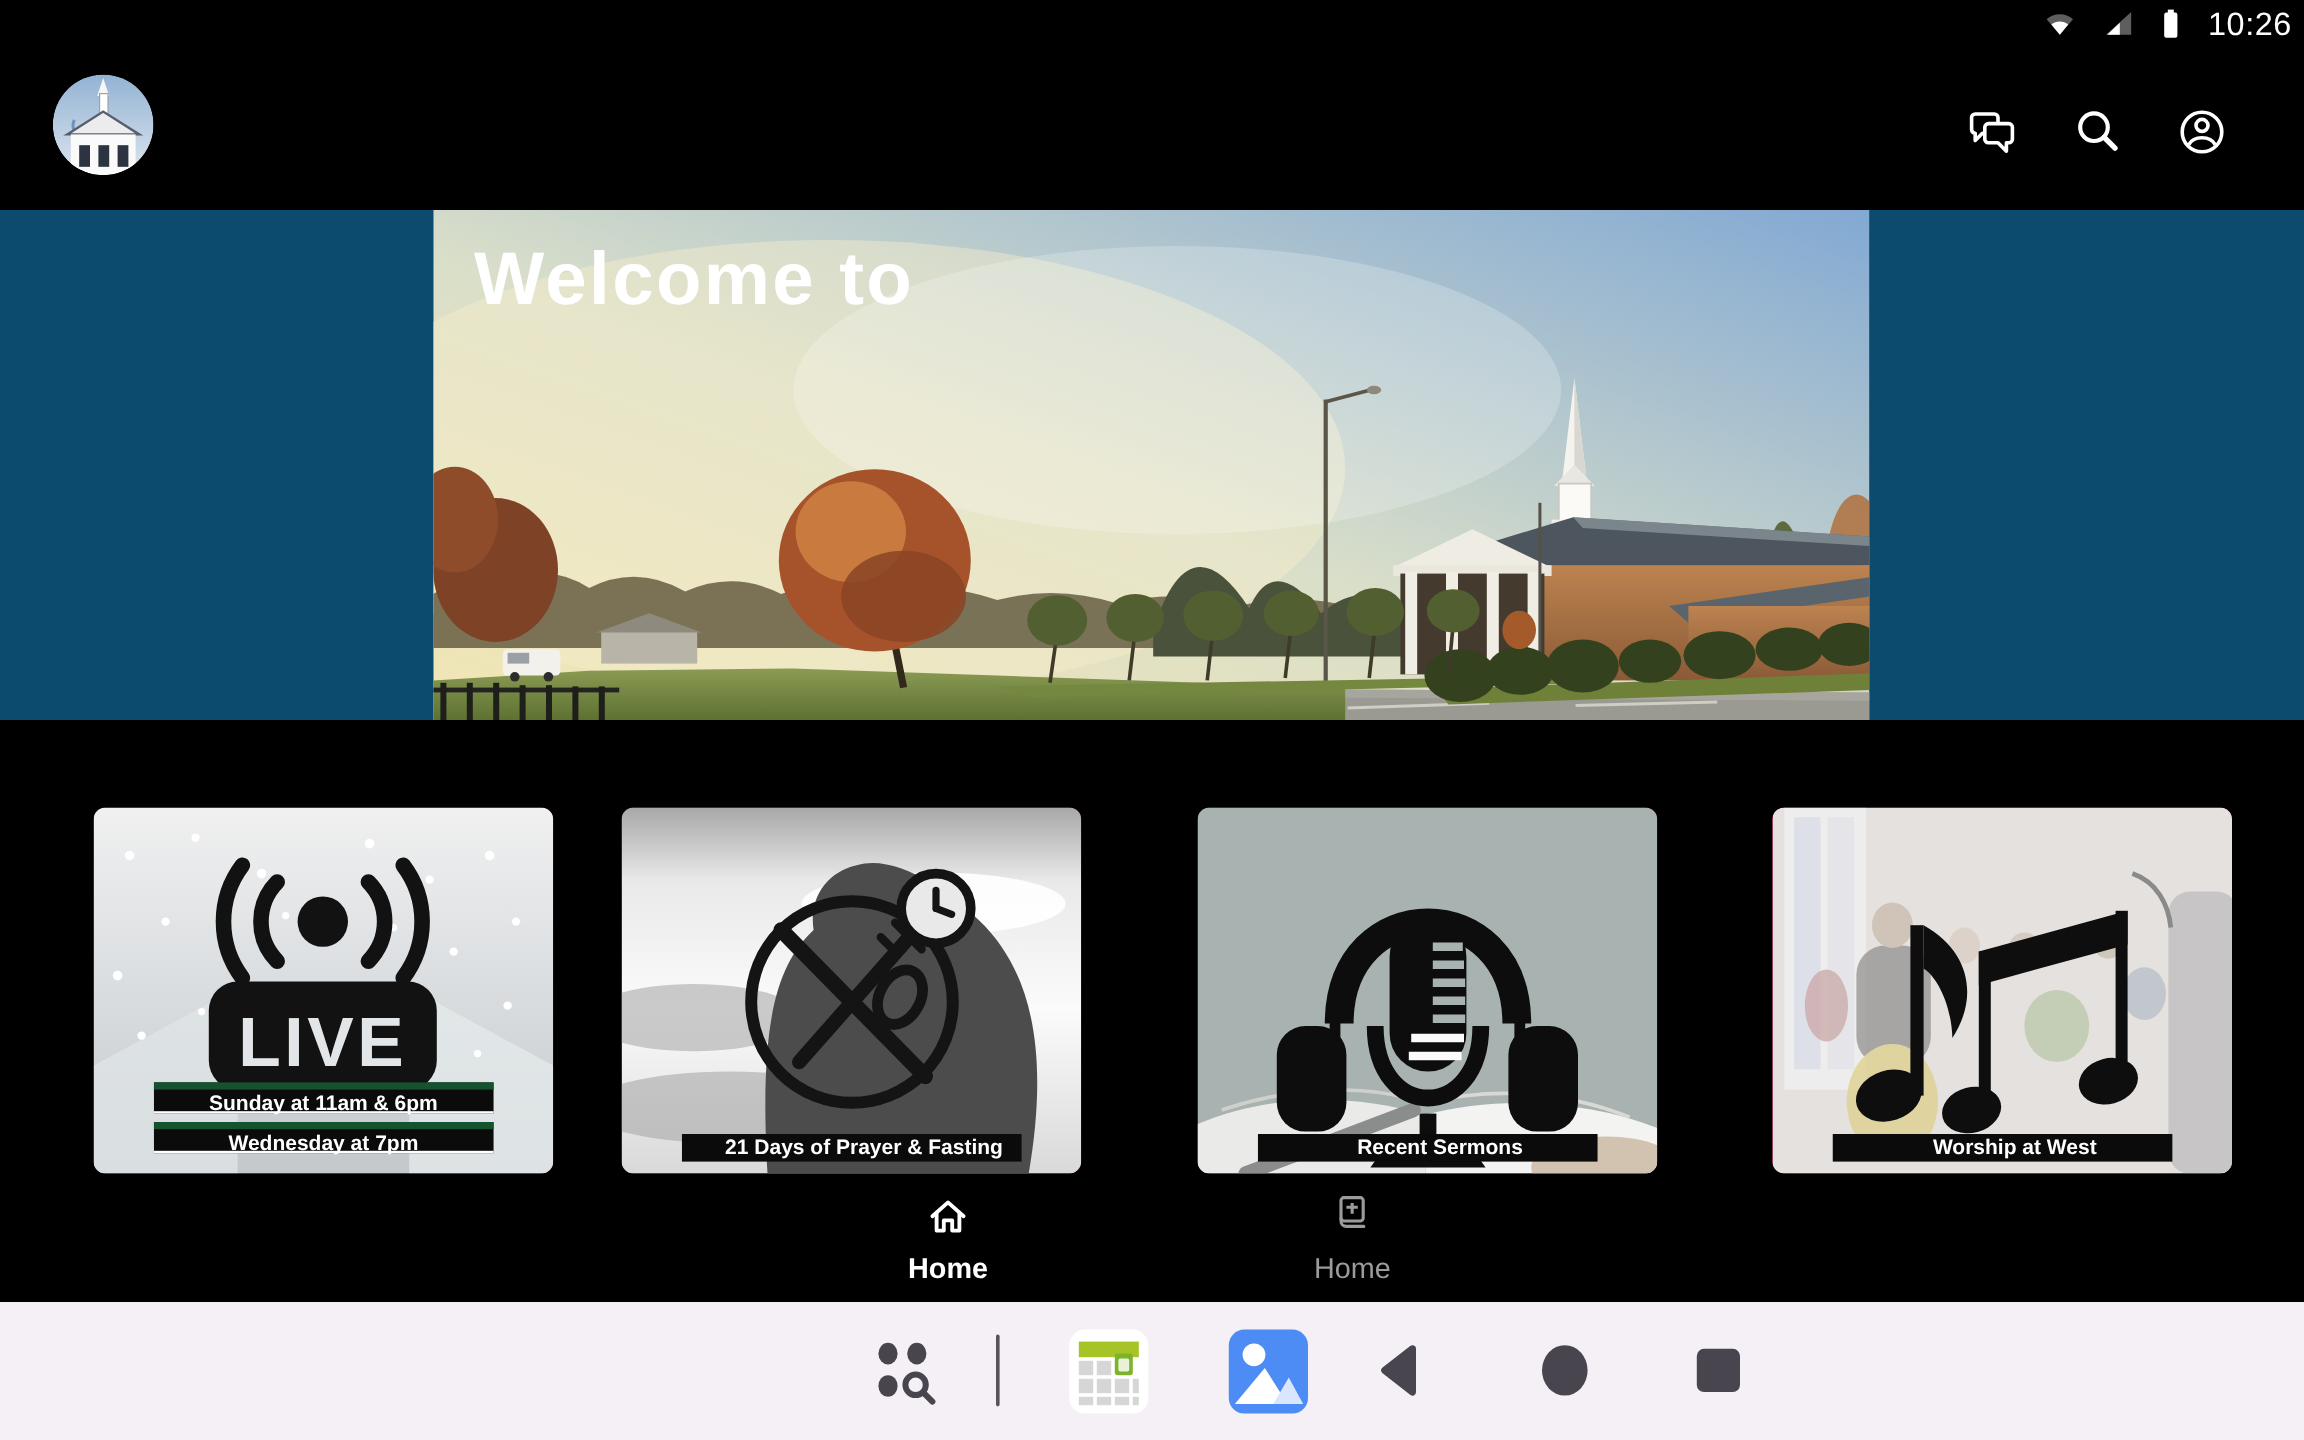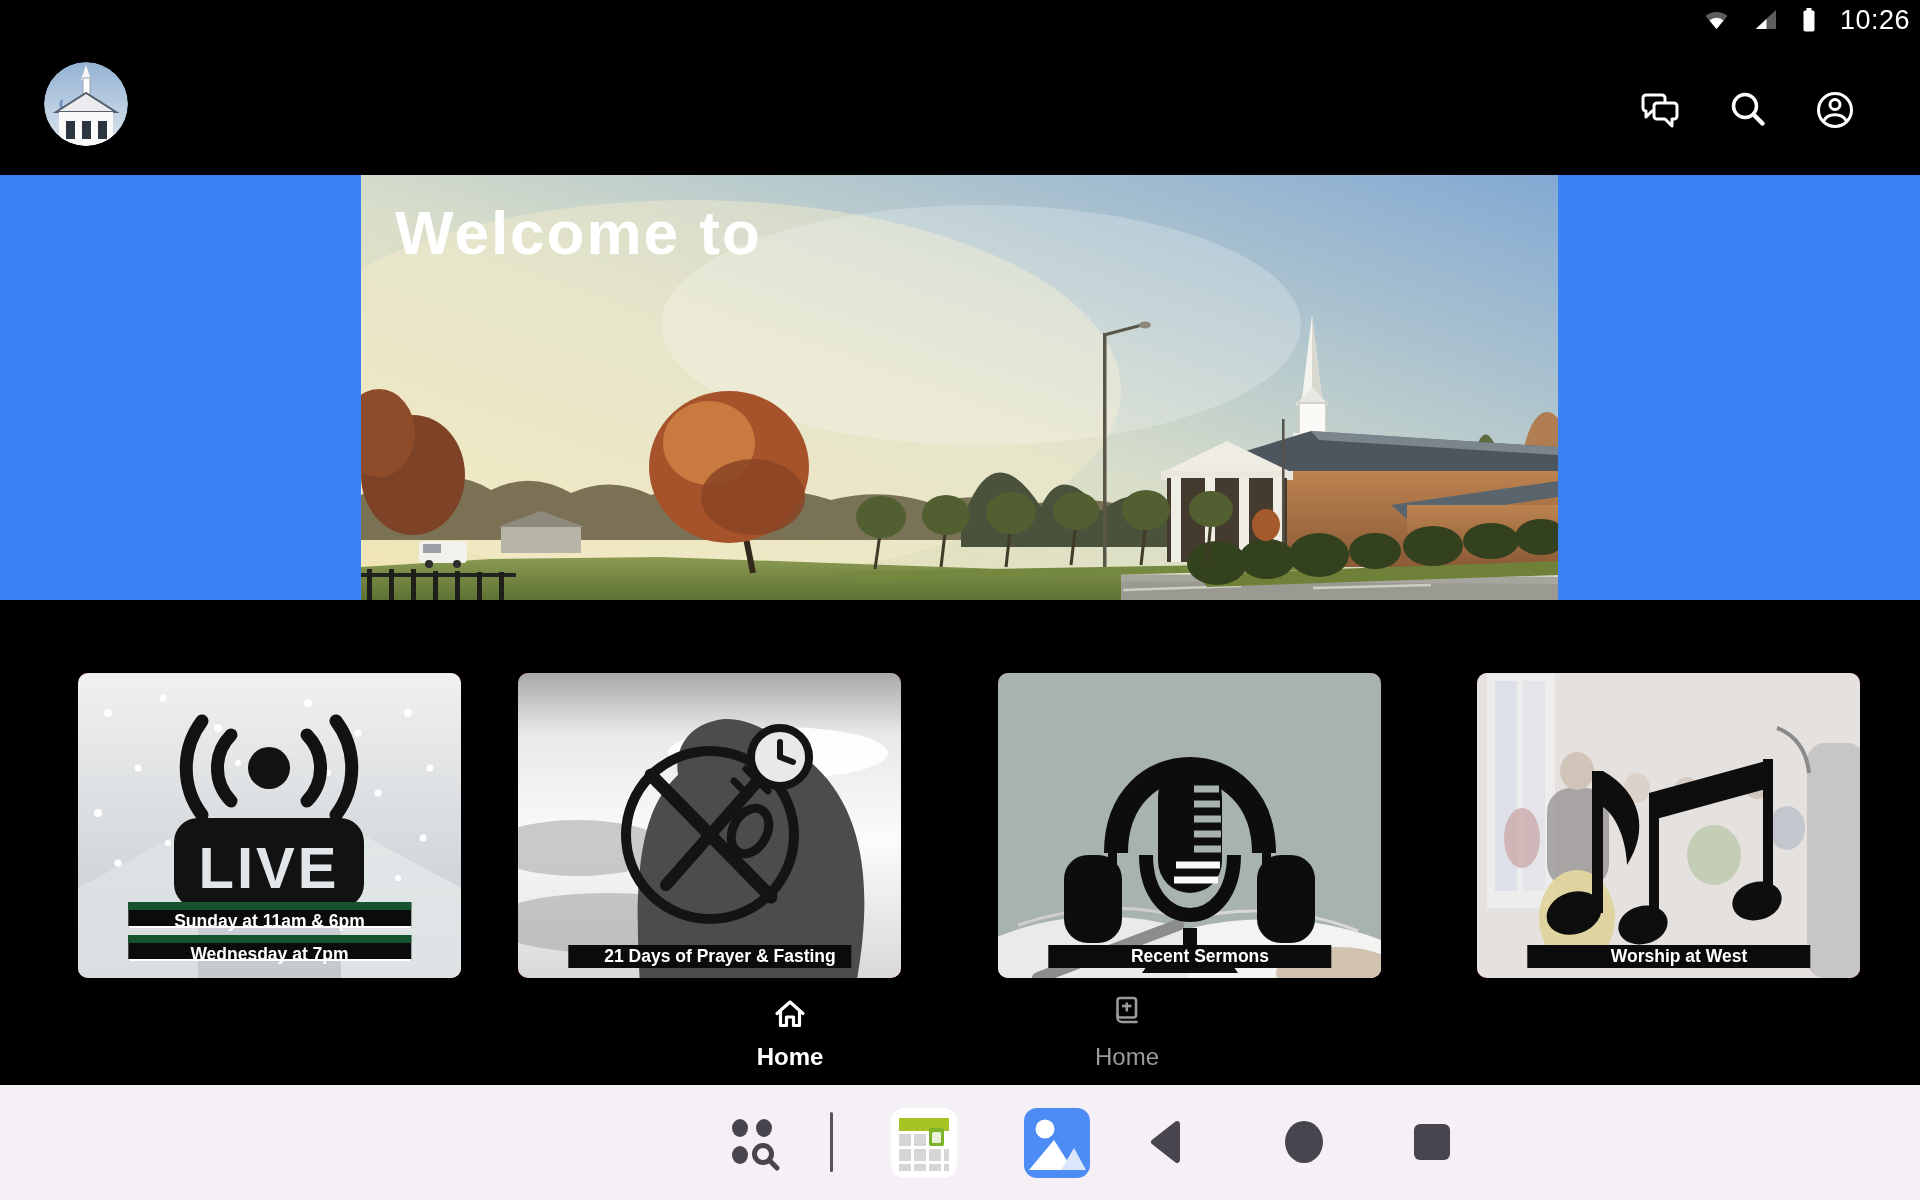--- a/index.html
+++ b/index.html
@@ -16,38 +16,38 @@
   .status-time { color:#fff; font-size:27px; letter-spacing:.5px; }
 
   
   .app-logo { position:absolute; left:44px; top:62px; width:84px; height:84px;
     border-radius:50%; overflow:hidden; }
   .header-icon { position:absolute; top:87px; width:46px; height:46px; cursor:pointer; }
   .hi-chat { left:1637px; } .hi-search { left:1725px; } .hi-profile { left:1812px; }
 
   
   .content-band { position:absolute; left:0; top:175px; width:1920px; height:425px;
-    background:#3b82f6; }
+    background:#0c4a6e; }
   .hero-banner { position:absolute; left:361px; top:0; width:1197px; height:425px;
     overflow:hidden; }
   .hero-title1 { position:absolute; left:34px; top:22px; color:#fff;
     font-size:62px; font-weight:800; letter-spacing:2px; }
   .hero-title2 { position:absolute; left:-2px; top:86px; color:#fff;
     font-family:"DejaVu Serif", serif; font-style:italic; font-weight:400;
     font-size:100px; letter-spacing:-2px; white-space:nowrap; }
 
   
   .card { position:absolute; top:673px; width:383px; height:305px;
     border-radius:10px; overflow:hidden; cursor:pointer; background:#be185d; }
   .card-1 { left:78px; } .card-2 { left:518px; } .card-3 { left:998px; } .card-4 { left:1477px; }
   .card svg.art { position:absolute; left:0; top:0; }
   .caption { position:absolute; left:50%; transform:translateX(-50%); width:74%;
     background:#0b0b0b; color:#fff; font-weight:700; font-size:17.5px;
     text-align:center; height:23px; line-height:23px; white-space:nowrap; }
-  .cap-bordered { border-top:8px solid #14532d; border-bottom:2px solid #fff;
+  .cap-bordered { border-top:6px solid #14532d; border-bottom:2px solid #fff;
     height:26px; line-height:23px; }
   .c1-a { bottom:50px; } .c1-b { bottom:17px; } .cap-single { bottom:10px;padding-left:21px; }
 
   
   .nav-item { position:absolute; top:993px; width:90px; text-align:center; cursor:pointer; }
   .nav-home { left:745px; } .nav-bible { left:1082px; }
   .nav-label { display:block; margin-top:4px; font-size:24px; }
   .nav-home .nav-label { color:#fff; font-weight:600; }
   .nav-bible .nav-label { color:#9b9b9b; font-weight:400; }
 

